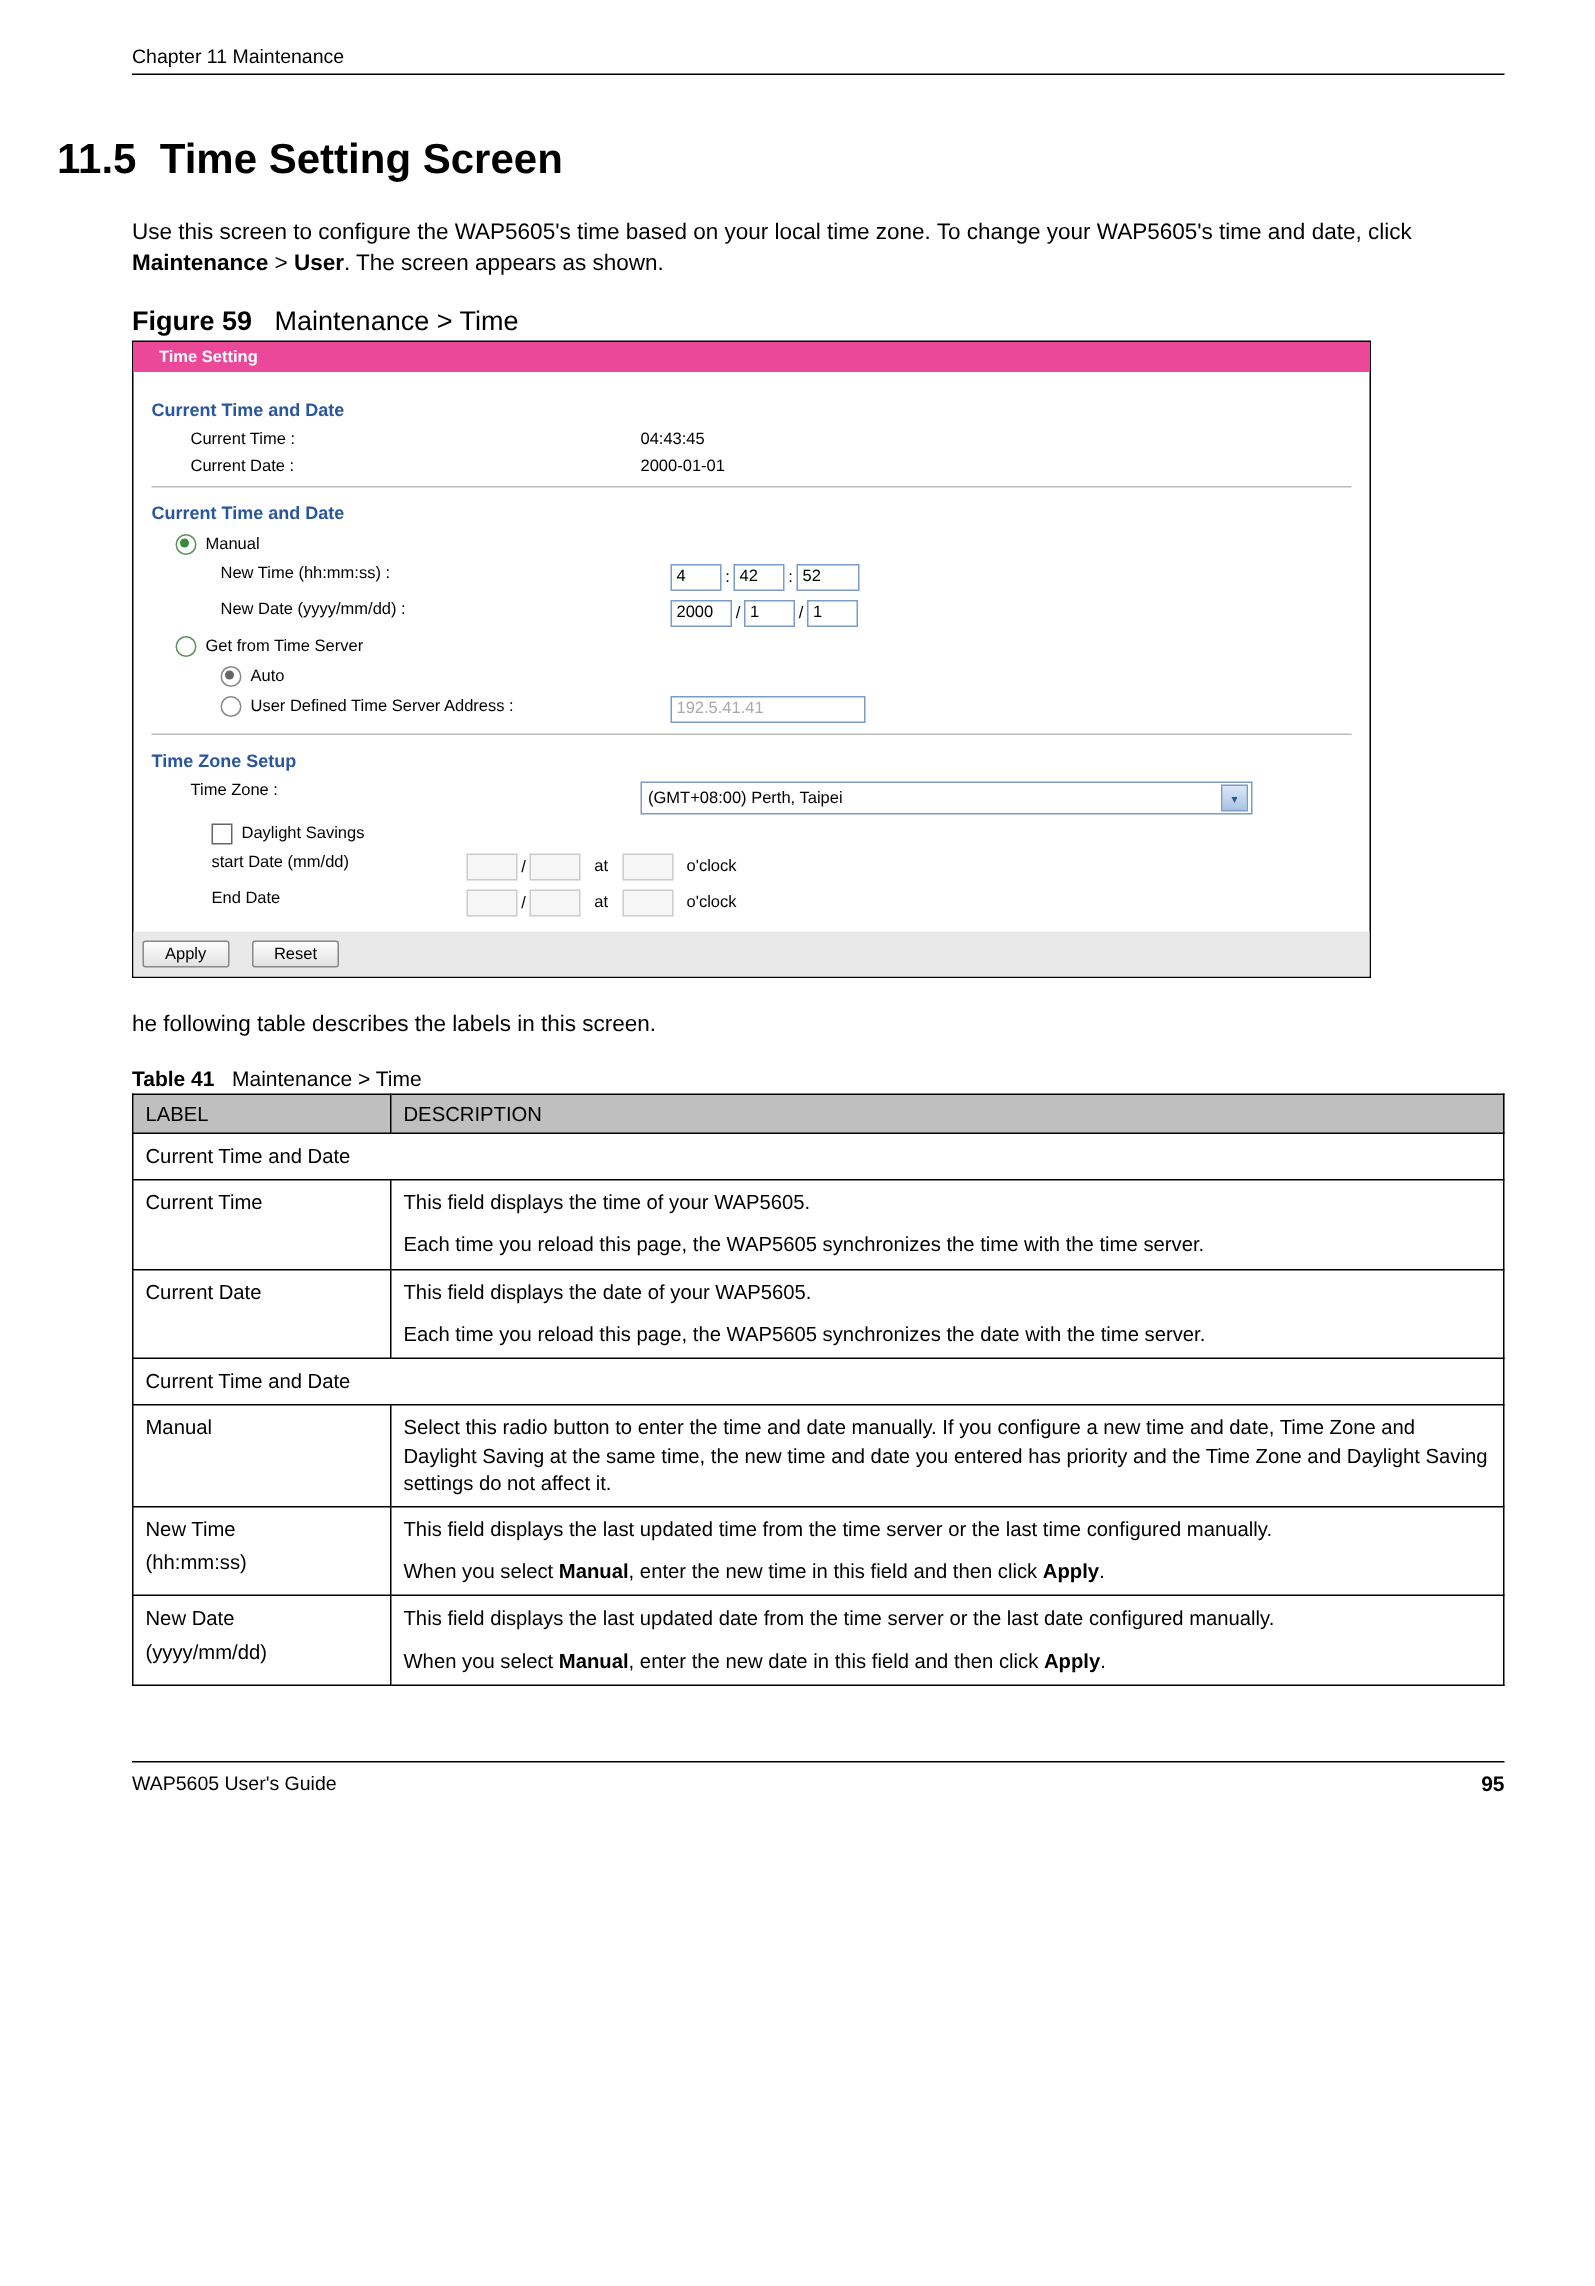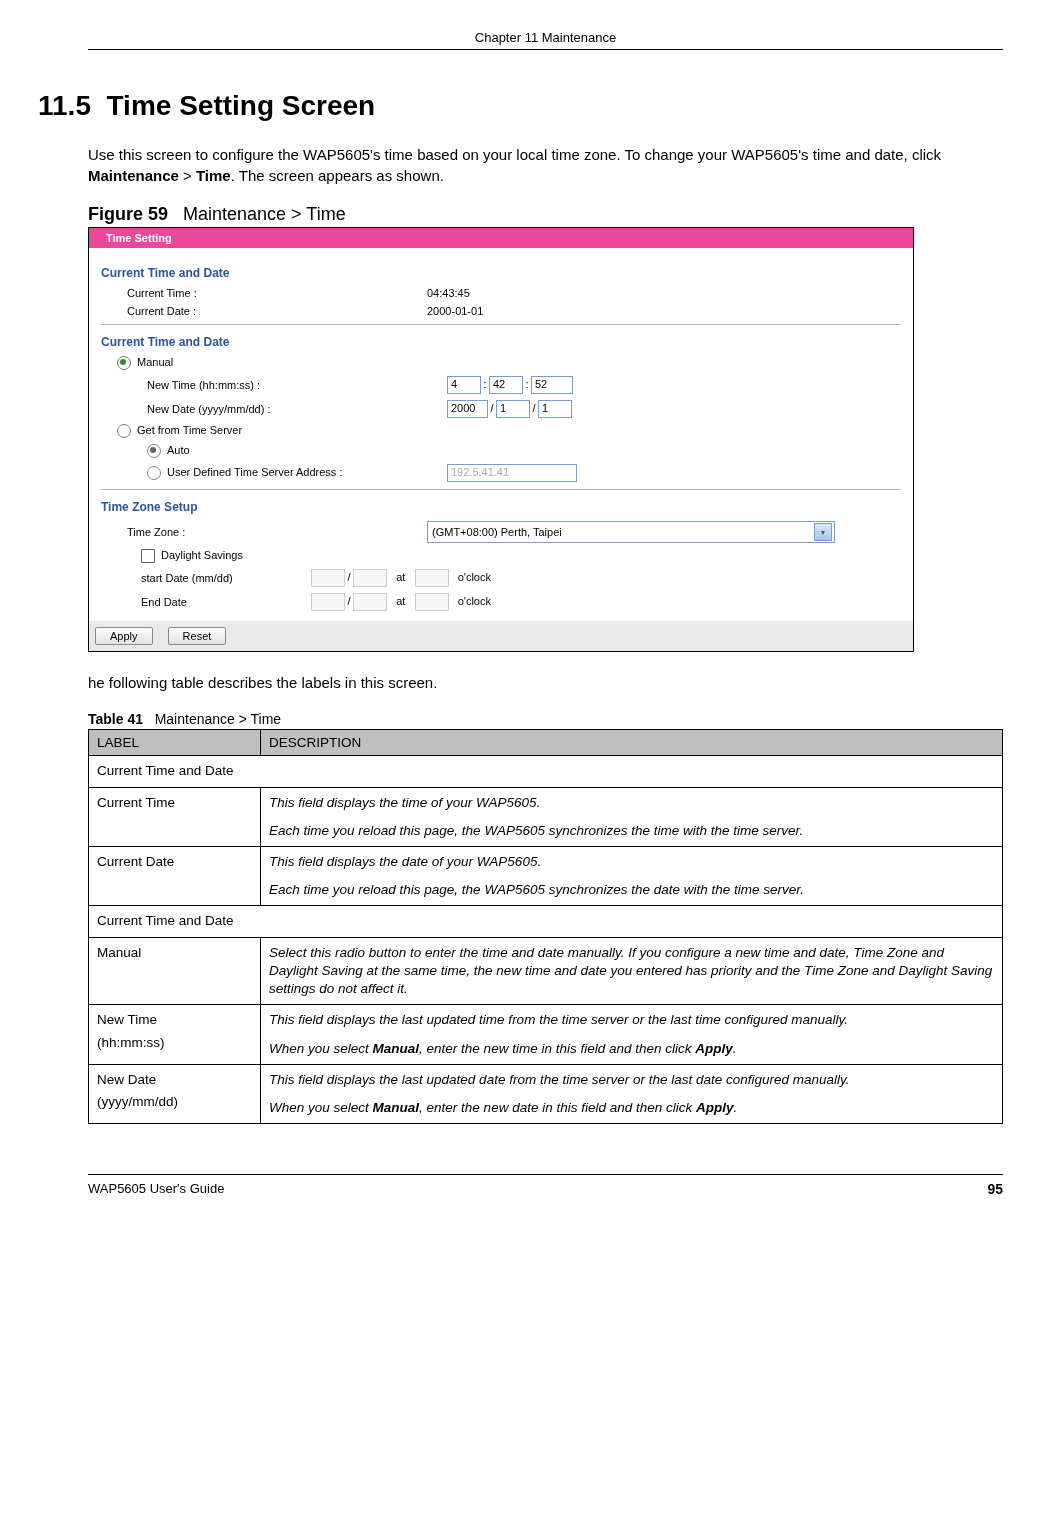--- a/index.html
+++ b/index.html
@@ -8,21 +8,21 @@
     font-size: 14px;
     color: #000;
     background: #fff;
     width: 1063px;
   }
   .page {
     padding: 30px 60px 30px 88px;
     box-sizing: border-box;
   }
   .chapter-header {
-    text-align: center;
+    text-align: left;
     font-size: 13px;
     padding-bottom: 4px;
     border-bottom: 1.5px solid #000;
     margin-bottom: 40px;
   }
   h1.section-title {
     font-size: 28px;
     font-weight: bold;
     margin: 0 0 22px -50px;
   }
@@ -64,21 +64,21 @@
     font-size: 12px;
     margin: 8px 0 4px 0;
   }
   .ss-hr {
     border: none;
     border-top: 1px solid #bbb;
     margin: 4px 0 10px 0;
   }
   .ss-row {
     display: flex;
-    align-items: center;
+    align-items: flex-start;
     padding: 3px 0;
   }
   .ss-label {
     width: 300px;
     padding-left: 26px;
   }
   .ss-label.deeper { padding-left: 46px; }
   .ss-value {
     flex: 1;
   }
@@ -164,21 +164,21 @@
     font-weight:normal;
   }
   table.desc td {
     border:1px solid #000;
     padding:6px 8px;
     vertical-align:top;
     line-height:1.35;
   }
   table.desc td.label-col { width:155px; }
   td .sublabel { display:block; margin-top:4px; }
-  td p { margin:0 0 10px 0;font-style:italic; }
+  td p { margin:0 0 10px 0; }
   td p:last-child { margin-bottom:0; }
 
   .footer {
     display:flex;
     justify-content:space-between;
     border-top:1.5px solid #000;
     margin-top:50px;
     padding-top:6px;
     font-size:13px;
   }
@@ -188,21 +188,21 @@
 <body>
 
 <div class="page">
   <div class="chapter-header">Chapter 11 Maintenance</div>
 
   <h1 class="section-title">
     <span>11.5</span>&nbsp;&nbsp;<span>Time Setting Screen</span>
   </h1>
 
   <p class="body-text">
-    <span>Use this screen to configure the WAP5605's time based on your local time zone. To change your WAP5605's time and date, click </span><span class="maint-strong">Maintenance</span><span> &gt; </span><span class="maint-strong">Time</span><span>. The screen appears as shown.</span>
+    <span>Use this screen to configure the WAP5605's time based on your local time zone. To change your WAP5605's time and date, click </span><span class="maint-strong">Maintenance</span><span> &gt; </span><span class="maint-strong">User</span><span>. The screen appears as shown.</span>
   </p>
 
   <p class="figure-caption">
     <b>Figure 59</b>&nbsp;&nbsp;&nbsp;<span>Maintenance &gt; Time</span>
   </p>
 
   <div class="screenshot">
     <div class="ss-titlebar">Time Setting</div>
     <div class="ss-body">
 

